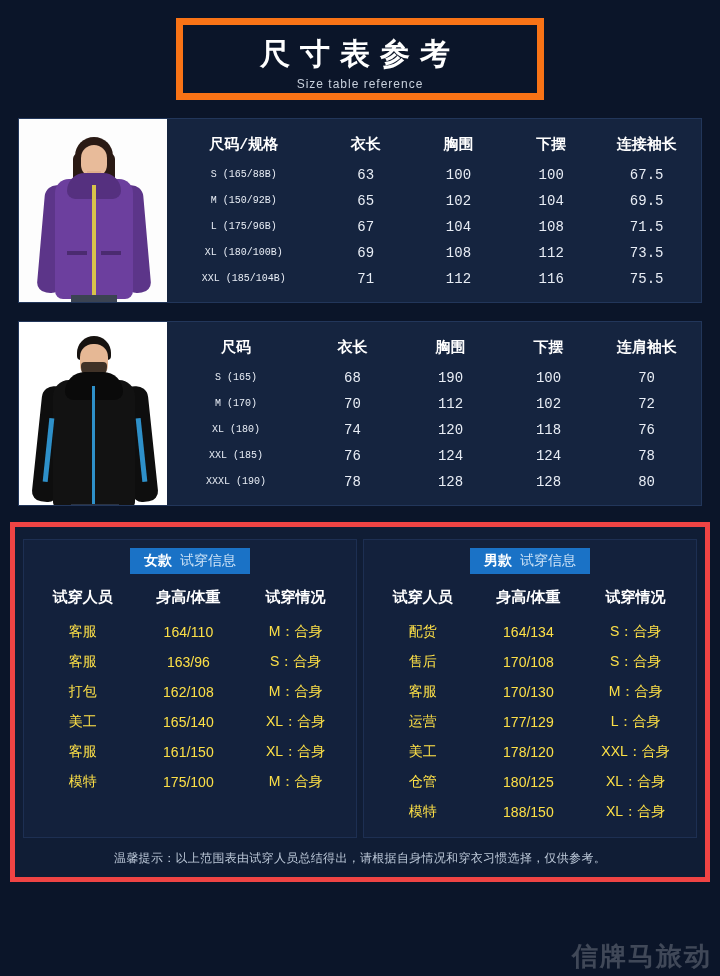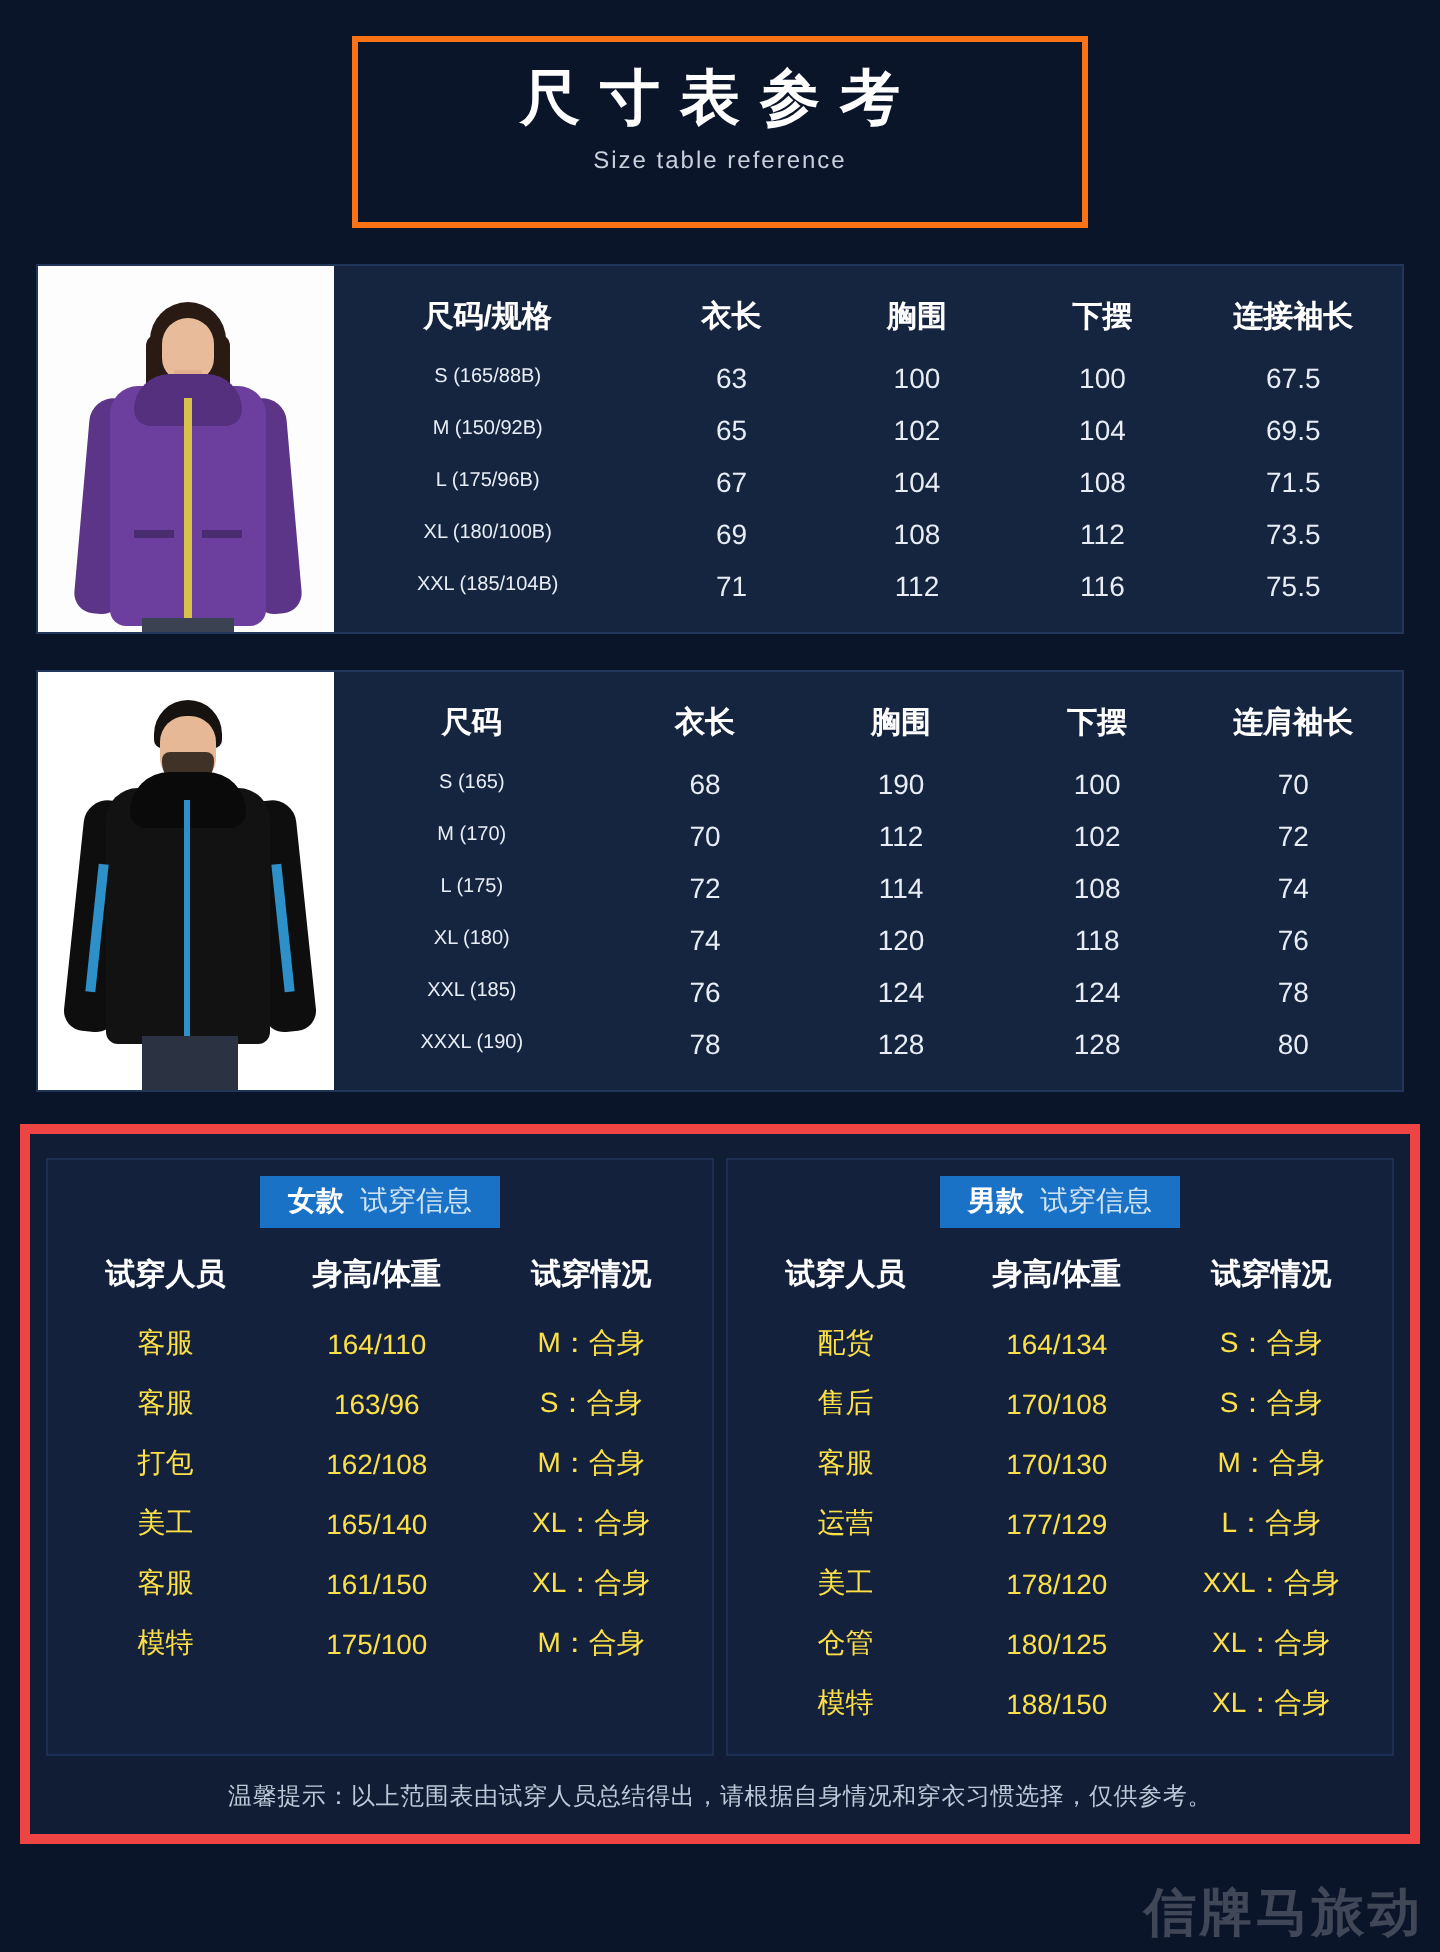--- a/index.html
+++ b/index.html
@@ -15,22 +15,22 @@
   }
   .page { width: 720px; height: 976px; position: relative; background: #0b1529; }
 
   
   .header {
     padding-top: 18px;
     display: flex;
     justify-content: center;
   }
   .title-box {
-    border: 3px solid #f97316;
-    padding: 10px 60px 24px 60px;
+    border: 7px solid #f97316;
+    padding: 10px 60px 2px 60px;
     text-align: center;
     min-width: 368px;
   }
   .title-cn {
     font-size: 30px;
     letter-spacing: 10px;
     font-weight: bold;
     color: #ffffff;
     line-height: 1.25;
   }
@@ -54,20 +54,21 @@
   .panel-photo {
     width: 148px;
     min-width: 148px;
     background: #ffffff;
     position: relative;
     overflow: hidden;
   }
   .panel-table {
     flex: 1;
     padding: 10px 4px 10px 0;
+    font-family: Liberation Mono, monospace;
   }
   table.sizes {
     width: 100%;
     border-collapse: collapse;
     font-size: 14px;
   }
   table.sizes th {
     font-weight: bold;
     font-size: 15px;
     color: #ffffff;
@@ -339,27 +340,20 @@
             <td>70</td>
           </tr>
           <tr>
             <td class="sz">M  (170)</td>
             <td>70</td>
             <td>112</td>
             <td>102</td>
             <td>72</td>
           </tr>
           <tr>
-            <td class="sz">L  (175)</td>
-            <td>72</td>
-            <td>114</td>
-            <td>108</td>
-            <td>74</td>
-          </tr>
-          <tr>
             <td class="sz">XL  (180)</td>
             <td>74</td>
             <td>120</td>
             <td>118</td>
             <td>76</td>
           </tr>
           <tr>
             <td class="sz">XXL  (185)</td>
             <td>76</td>
             <td>124</td>

